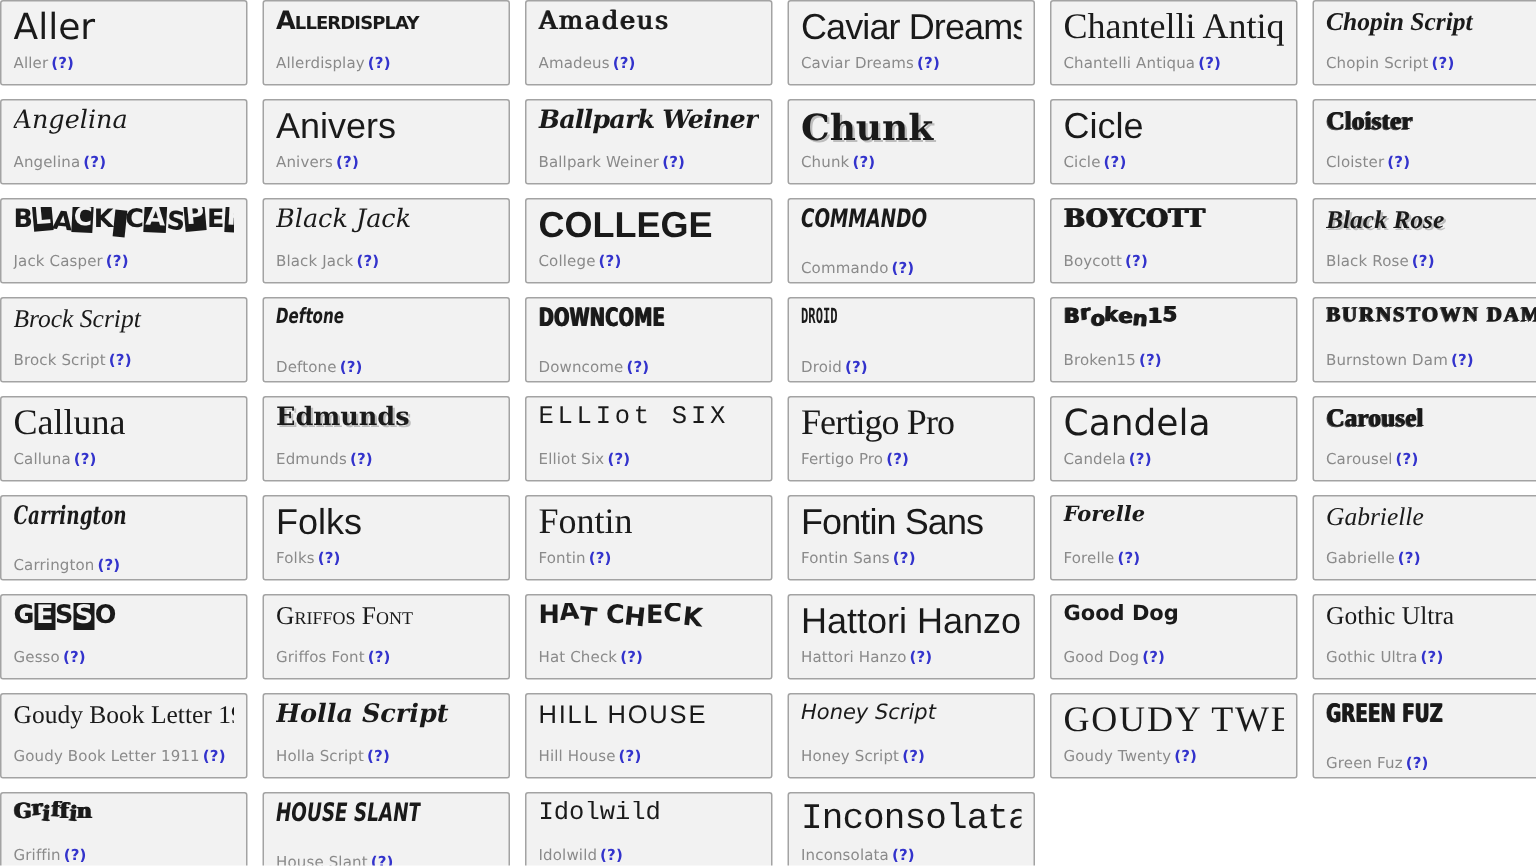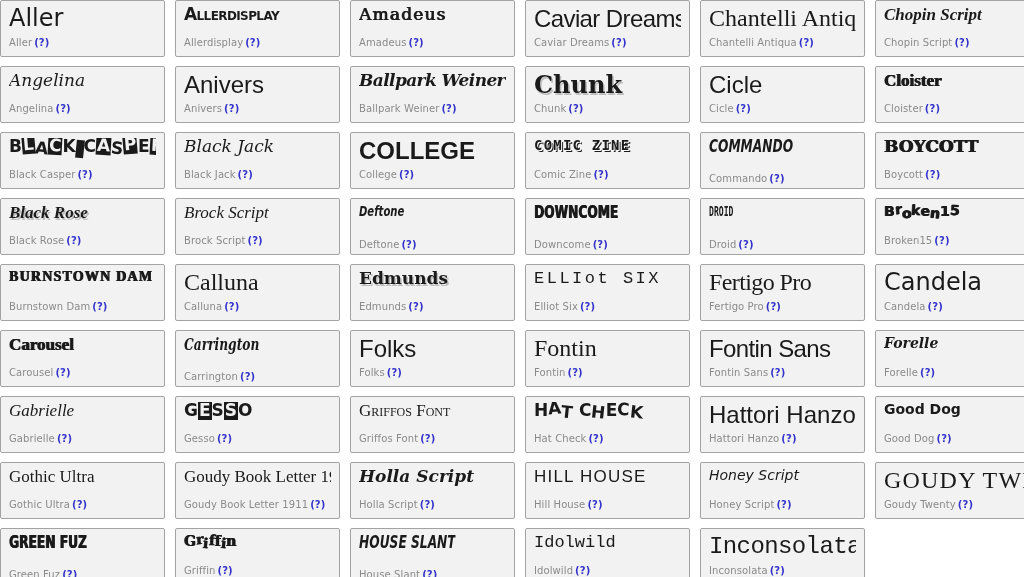--- a/index.html
+++ b/index.html
@@ -148,33 +148,29 @@
     <div class="font-card">
       <div class="preview s-sans-narrow sz-lg">Cicle</div>
       <div class="meta"><span class="name">Cicle</span><a class="help-link" href="#">(?)</a></div>
     </div>
     <div class="font-card">
       <div class="preview s-libserif w-bold sz-sm rough">Cloister</div>
       <div class="meta"><span class="name">Cloister</span><a class="help-link" href="#">(?)</a></div>
     </div>
     <div class="font-card">
       <div class="preview s-sans w-bold sz-sm caps jitter invert"><span>B</span><span>l</span><span>a</span><span>c</span><span>k</span><span>&nbsp;</span><span>C</span><span>a</span><span>s</span><span>p</span><span>e</span><span>r</span></div>
-      <div class="meta"><span class="name">Black Casper</span><a class="help-link" href="#">(?)</a></div>
+      <div class="meta"><span class="name">Jack Casper</span><a class="help-link" href="#">(?)</a></div>
     </div>
     <div class="font-card">
       <div class="preview s-serif i-italic sz-sm">Black Jack</div>
       <div class="meta"><span class="name">Black Jack</span><a class="help-link" href="#">(?)</a></div>
     </div>
     <div class="font-card">
       <div class="preview s-sans-narrow w-bold sz-lg caps">COLLEGE</div>
       <div class="meta"><span class="name">College</span><a class="help-link" href="#">(?)</a></div>
-    </div>
-    <div class="font-card">
-      <div class="preview s-mono w-bold sz-xs caps wide outline-tx">COMIC ZINE</div>
-      <div class="meta"><span class="name">Comic Zine</span><a class="help-link" href="#">(?)</a></div>
     </div>
     <div class="font-card"><div class="preview s-sans w-bold i-italic sz-sm caps cond">COMMANDO</div><div class="meta"><span class="name">Commando</span><a class="help-link" href="#">(?)</a></div></div>
     <div class="font-card">
       <div class="preview s-serif w-bold sz-sm caps rough">BOYCOTT</div>
       <div class="meta"><span class="name">Boycott</span><a class="help-link" href="#">(?)</a></div>
     </div>
     <div class="font-card">
       <div class="preview s-libserif w-bold i-italic sz-sm shadow-tx">Black Rose</div>
       <div class="meta"><span class="name">Black Rose</span><a class="help-link" href="#">(?)</a></div>
     </div>

